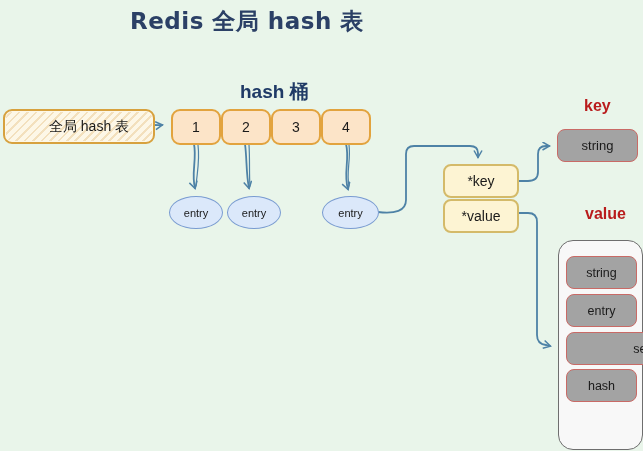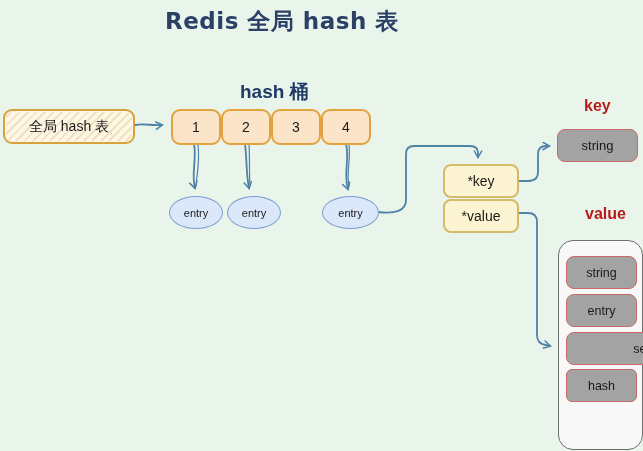--- a/index.html
+++ b/index.html
@@ -17,42 +17,41 @@
   .abs { position: absolute; }
 
   .diagram-title {
     left: 130px; top: 6px; width: 240px;
     font-family: "DejaVu Sans", sans-serif;
     font-size: 23px;
     font-weight: 600;
     color: #2b4066;
     letter-spacing: 0.5px;
     white-space: nowrap;
-    margin-left: 35px;
   }
 
   .section-label {
     font-size: 19px;
     color: #1f3a66;
     font-weight: 600;
   }
   .blue-label {
     font-size: 16px;
     color: #b91c1c;
     font-weight: 600;
   }
 
   .global-box {
     left: 3px; top: 109px; width: 128px; height: 31px;
     background: repeating-linear-gradient(135deg, #fdf7e7 0px, #fdf7e7 4px, #f3e0bd 4px, #f3e0bd 6px);
     border: 2px solid #d7a13e;
     border-radius: 9px;
     box-shadow: 0 0 0 1px #fdf7e7 inset;
     display: flex; align-items: center; justify-content: center;
-    font-size: 14px; color: #1a1a1a;
+    font-size: 14px; color: #1a1a1a; padding-left: 20px;
   }
 
   .bucket {
     top: 109px; width: 46px; height: 32px;
     background: #fce4c8;
     border: 2px solid #e2a33e;
     border-radius: 9px;
     display: flex; align-items: center; justify-content: center;
     font-size: 14px; color: #1a1a1a;
   }
@@ -96,21 +95,21 @@
   .value-container {
     left: 558px; top: 240px; width: 83px; height: 208px;
     background: #f8f8f8;
     border: 1.5px solid #6e6e6e;
     border-radius: 15px;
   }
   .vtype { left: 566px; width: 69px; height: 31px; font-size: 12.5px; }
   .vtype-0 { top: 256px; }
   .vtype-1 { top: 294px; }
   .vtype-2 { top: 332px; padding-left: 40px; }
-  .vtype-3 { top: 369px; border-radius: 6px; }
+  .vtype-3 { top: 369px; }
   .vtype-4 { top: 412px; }
 
   svg.connectors {
     position: absolute; left: 0; top: 0;
     width: 643px; height: 451px;
     pointer-events: none;
   }
 </style>
 </head>
 <body>

